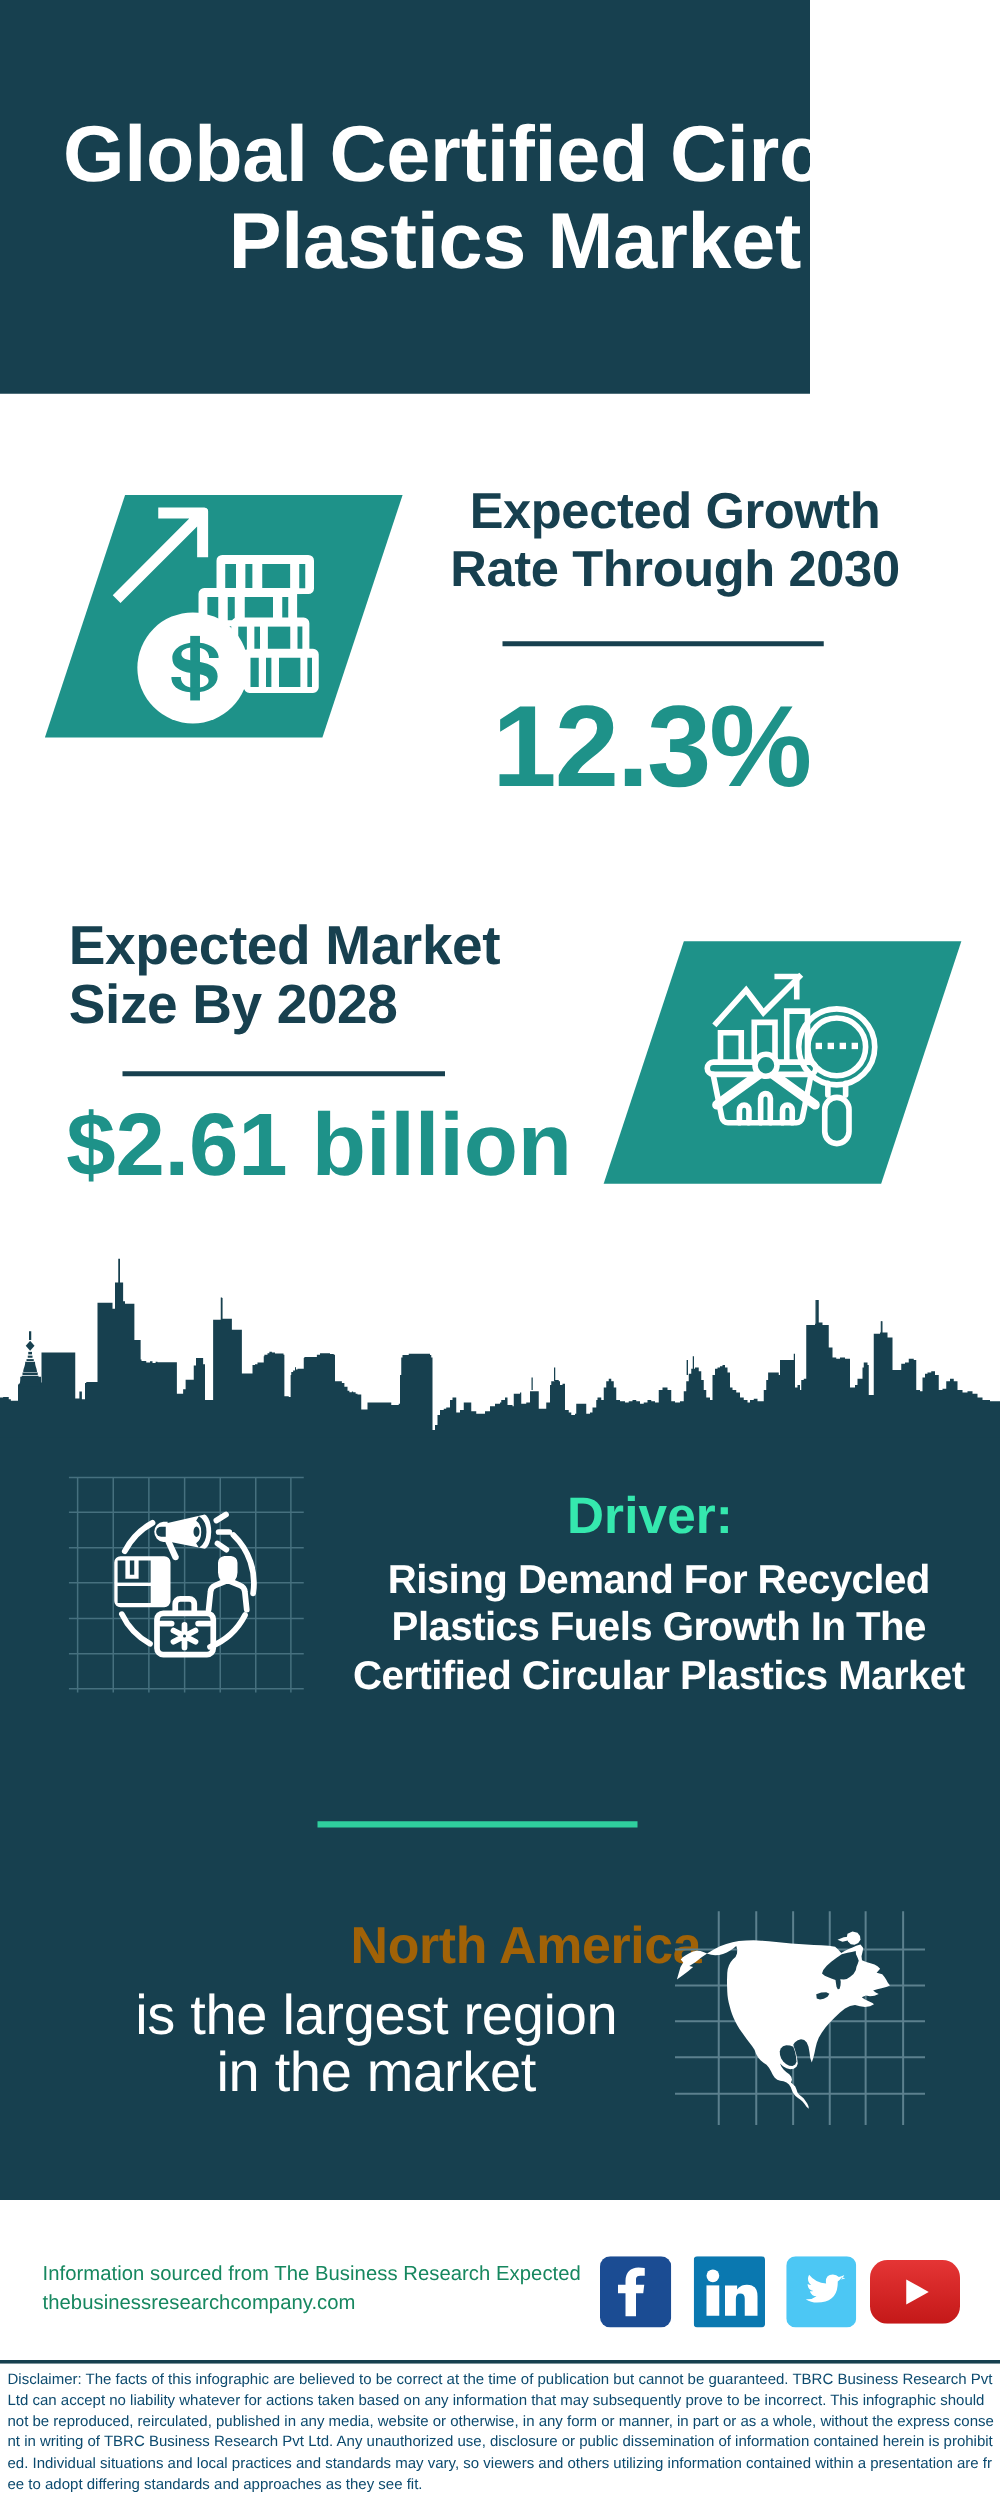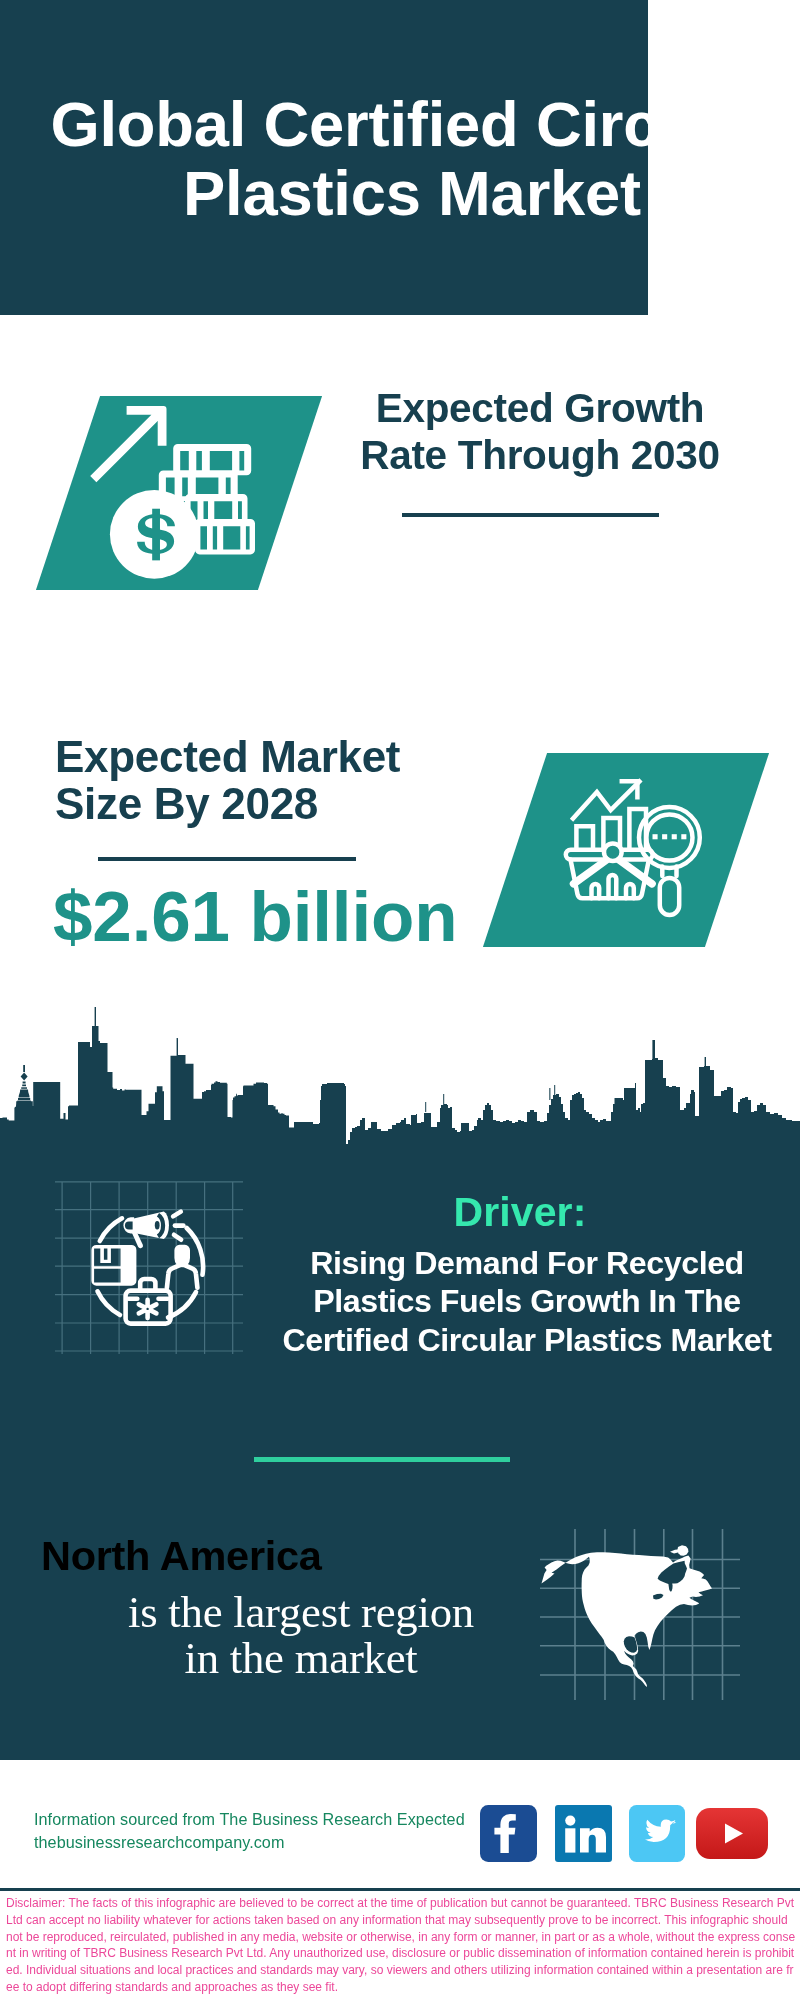--- a/index.html
+++ b/index.html
@@ -40,32 +40,32 @@
 
   
   .driver-ico{position:absolute;left:55px;top:1180px;width:190px;height:175px;}
   .driver-h{position:absolute;left:260px;top:1193px;width:520px;text-align:center;
       color:#35e8ae;font-size:41px;font-weight:bold;line-height:38px;letter-spacing:0.1px;}
   .driver-b{position:absolute;left:267px;top:1244px;width:520px;text-align:center;
       color:#fff;font-size:32.2px;font-weight:bold;line-height:38.4px;letter-spacing:-0.45px;}
   .divider{position:absolute;left:253.8px;top:1456.6px;width:256px;height:5.1px;background:#2fcf9e;}
 
   
-  .region-h{position:absolute;left:41px;top:1536px;width:520px;text-align:left;
-      color:#000000;font-size:41.5px;font-weight:bold;line-height:40px;letter-spacing:-0.3px;}
+  .region-h{position:absolute;left:41px;top:1536px;width:520px;text-align:right;
+      color:#a16207;font-size:41.5px;font-weight:bold;line-height:40px;letter-spacing:-0.3px;}
   .region-b{position:absolute;left:41px;top:1590px;width:520px;text-align:center;
-      color:#fff;font-size:44.8px;font-weight:normal;line-height:45.8px;letter-spacing:-0.25px;font-family:Liberation Serif, serif;}
+      color:#fff;font-size:44.8px;font-weight:normal;line-height:45.8px;letter-spacing:-0.25px;}
   .map-ico{position:absolute;left:540px;top:1500px;width:200px;height:200px;overflow:hidden;}
 
   
   .footer{position:absolute;left:0;top:1779px;width:800px;height:113px;background:#fff;}
   .src{position:absolute;left:34px;top:1808px;color:#16875f;font-size:16.2px;line-height:23px;letter-spacing:0.05px;}
   .social{position:absolute;}
   .disc{position:absolute;left:0;top:1891px;width:800px;height:109px;background:#fff;
-      color:#ec4899;font-size:12.0px;line-height:16.8px;padding:4px 4px 0 6px;text-align:left;
+      color:#0c4a6e;font-size:12.0px;line-height:16.8px;padding:4px 4px 0 6px;text-align:left;
       word-break:break-all;}
   .discline{position:absolute;left:0;top:1888px;width:800px;height:2.5px;background:#17404f;}
 </style>
 </head>
 <body>
 
 <div class="page">
 
   <div class="header">
     <div class="header-title">Global Certified Circular Plastics Market</div>
@@ -86,20 +86,21 @@
         <circle cx="86.3" cy="138.3" r="44.4"></circle>
         <g transform="translate(69.5,118) scale(0.3625,0.36364)" fill="#1e9289">
         <rect x="40.5" y="-14.5" width="21.5" height="142"></rect>
         <path d="M51 0 C22.5 0 1 14 1 34.5 C1 52 14.5 62.5 42 67 L58 69.5 C74 72 81 76 81 84 C81 93 70 99.5 52 99.5 C33 99.5 21.5 92 20 79 L20 76 L-1 76 L-1 80 C1 102 23 110 51 110 C81 110 101 95 101 75 C101 57 88 47 60 42.5 L44 40 C28 37.5 21 33 21 25.5 C21 16.5 32 10.5 51 10.5 C69 10.5 80 18 82 31 L82 34 L103 34 L103 30 C100 10 78 0 51 0 Z"></path>
       </g>
       </g>
     </svg>
   </div>
   <div class="stat1-t">Expected Growth Rate Through 2030</div>
   <div class="rule rule1"></div>
+  <div class="stat1-v">12.3%</div>
 
   <div class="plg plg2"></div>
   <div class="plg2-ico">
     <svg viewBox="0 0 222 194" width="222" height="194" xmlns="http://www.w3.org/2000/svg">
       <g fill="none" stroke="#ffffff" stroke-width="4.5" stroke-linecap="square" stroke-linejoin="miter">
         <polyline points="58,65.6 81.9,39 95.7,57.1 124.4,28.4"></polyline>
         <polyline points="106.8,28.2 122.4,28.2 122.4,44.3"></polyline>
         <path d="M61.4 94.9 L61.4 73.2 L78 73.2 L78 94.9"></path>
         <path d="M88.4 94.9 L88.4 64.9 L105 64.9 L105 94.9"></path>
         <path d="M114.4 94.9 L114.4 55.9 L131 55.9 L131 94.9"></path>

